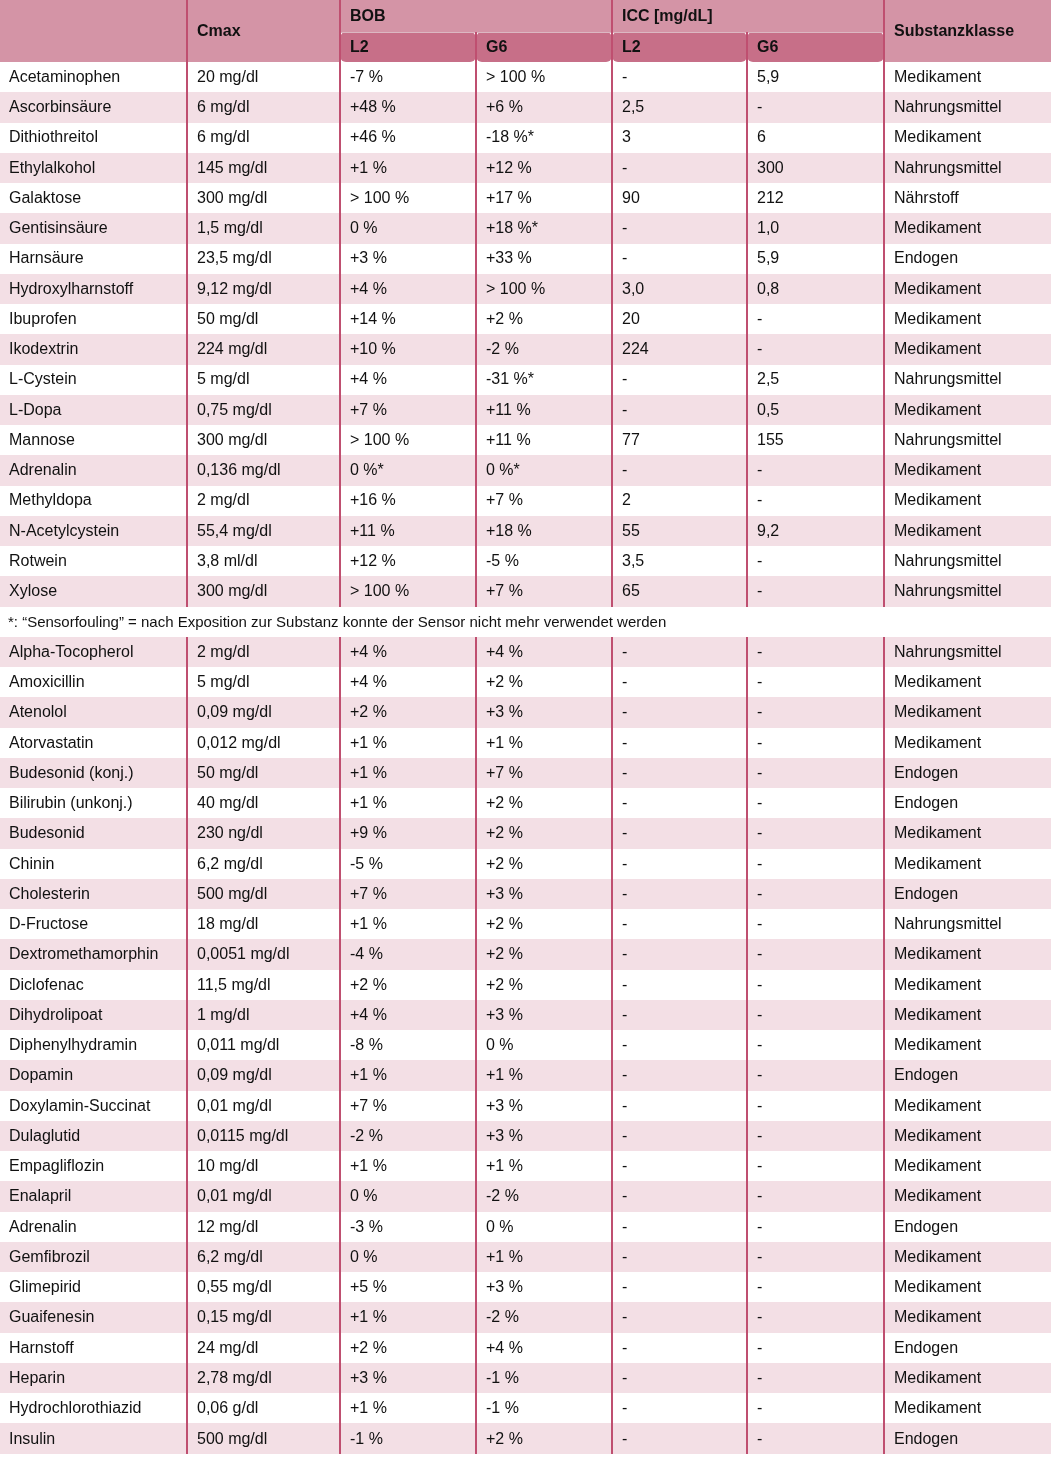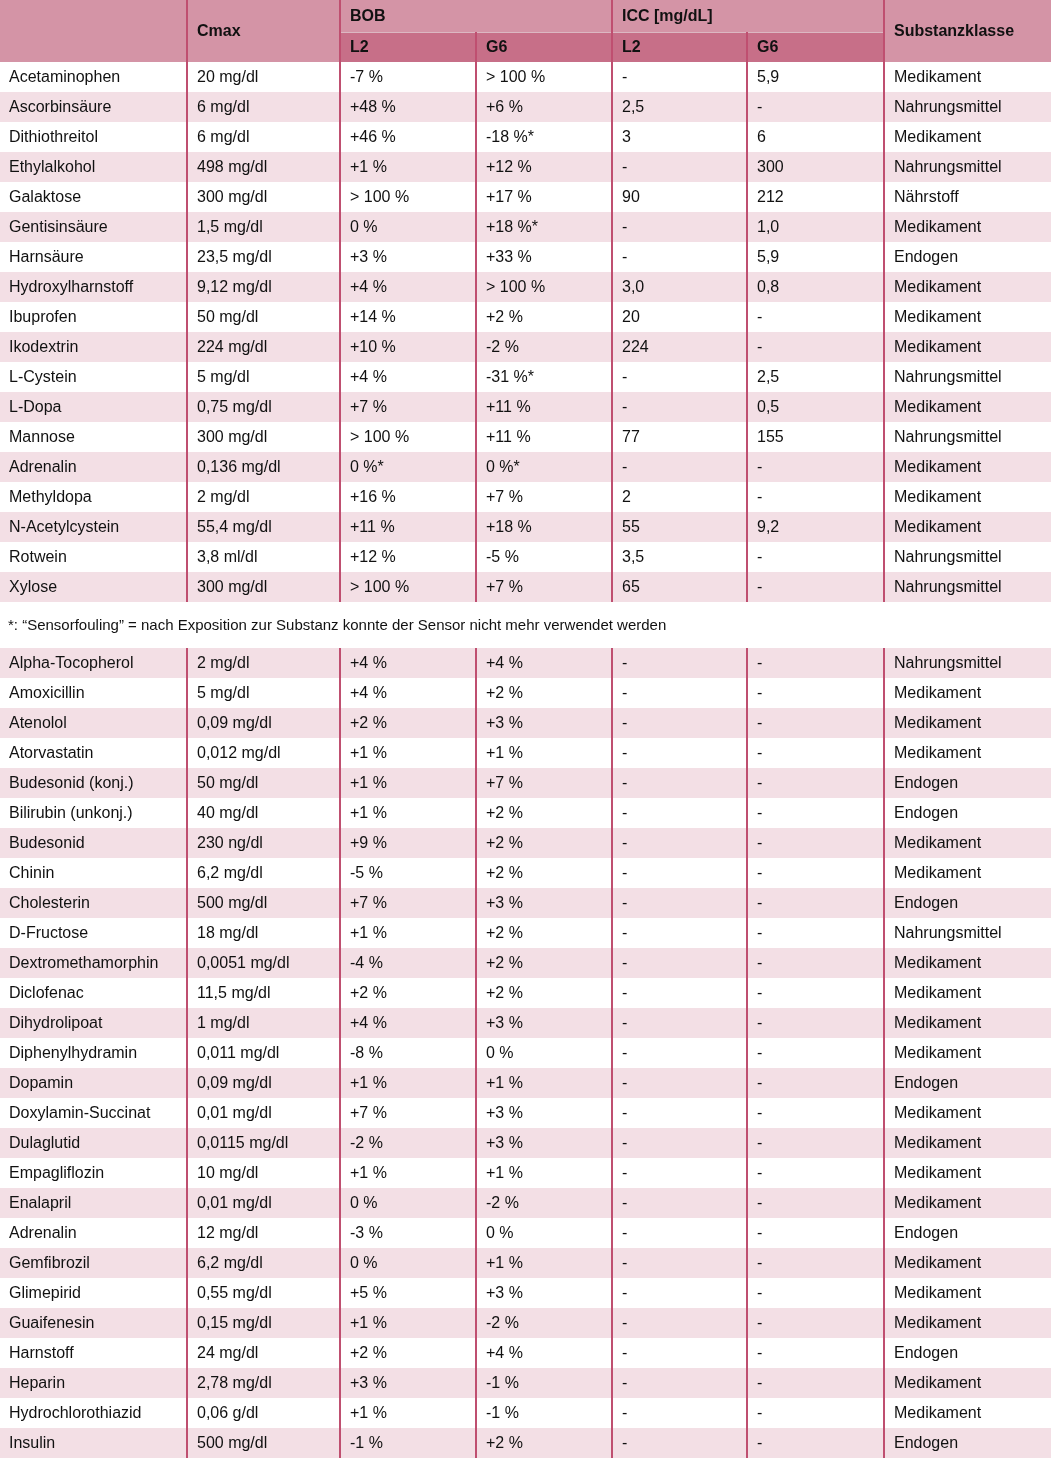--- a/index.html
+++ b/index.html
@@ -21,23 +21,23 @@
     vertical-align:middle;
     font-size:16px;
     line-height:1.15;
     white-space:nowrap;
     overflow:hidden;
   }
   thead th{font-weight:bold;}
   tr.h1{height:32px;}
   tr.h2{height:30px;}
   tbody tr{height:30px;padding-left:40px;}
-  tr.fnrow{height:46px;}
+  tr.fnrow{height:30px;}
   .light{background:var(--header_light);margin-left:15px;}
-  .dark{background:var(--header_dark);border-top:1px solid rgba(154,49,81,.35);}
+  .dark{background:var(--header_dark);border-top:1px solid rgba(154,49,81,.35);border-radius:6px;}
   .pink{background:var(--row_pink);}
   .white{background:#ffffff;}
   .bl{border-left:2px solid var(--line);}
   td.footnote{
     background:#ffffff;
     font-size:15px;
     padding-left:8px;
   }
 </style>
 </head>
@@ -91,21 +91,21 @@
         <td>Dithiothreitol</td>
         <td class="bl">6 mg/dl</td>
         <td class="bl">+46 %</td>
         <td class="bl">-18 %*</td>
         <td class="bl">3</td>
         <td class="bl">6</td>
         <td class="bl">Medikament</td>
       </tr>
       <tr class="pink">
         <td>Ethylalkohol</td>
-        <td class="bl">498 mg/dl</td>
+        <td class="bl">145 mg/dl</td>
         <td class="bl">+1 %</td>
         <td class="bl">+12 %</td>
         <td class="bl">-</td>
         <td class="bl">300</td>
         <td class="bl">Nahrungsmittel</td>
       </tr>
       <tr class="white">
         <td>Galaktose</td>
         <td class="bl">300 mg/dl</td>
         <td class="bl">&gt; 100 %</td>

